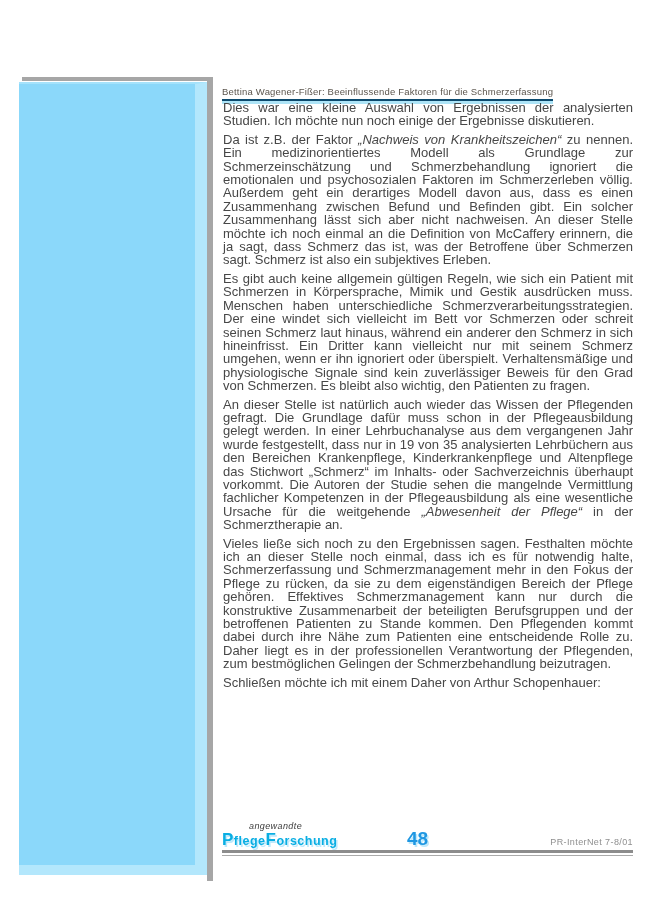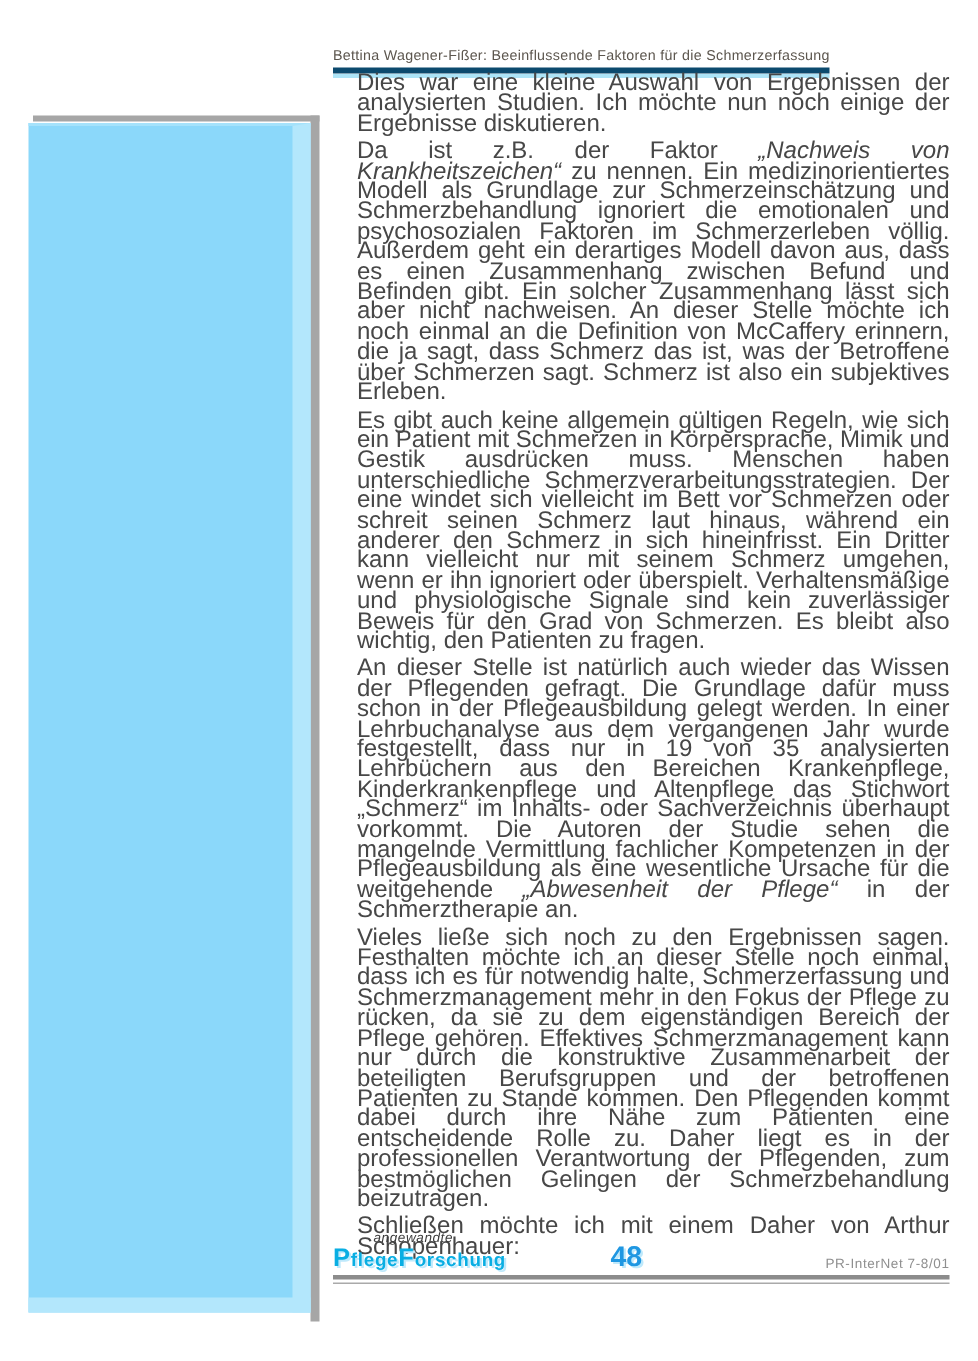--- a/index.html
+++ b/index.html
@@ -11,29 +11,29 @@
   .shadow-top{position:absolute;left:22px;top:77px;width:191px;height:4px;background:#a6a6a6;}
   .shadow-right{position:absolute;left:207px;top:77px;width:6px;height:804px;background:#a6a6a6;}
   .sidebar{
     position:absolute;left:19px;top:82px;width:188px;height:793px;
     background:#8bd8fa;box-sizing:border-box;
     border-right:12px solid #b3e7fc;border-bottom:10px solid #b3e7fc;border-top:2px solid #a5e2fb;
   }
   
   .content{position:absolute;left:222px;top:0;width:411px;}
   .running-header{
-    display:inline-block;margin-top:32px;font-size:9.5px;letter-spacing:0.2px;color:#5c564e;
-    border-bottom:4px solid #0c4a6e;padding-bottom:2px;box-shadow:0 3px 0 #ade4f7;
+    display:inline-block;margin-top:86px;font-size:9.5px;letter-spacing:0.2px;color:#5c564e;
+    border-bottom:2px solid #0c4a6e;padding-bottom:2px;box-shadow:0 3px 0 #ade4f7;
   }
   h1.section-heading{
     margin:15px 0 6px 0;font-size:14px;font-weight:bold;color:#1fa8e0;letter-spacing:0.3px;
     text-shadow:1px 1px 0 #c9eefb, -1px 0 0 #dff4fd;
   }
   p.body-par{
-    margin:0 0 5px 16px;font-size:16px;line-height:13.4px;color:#474747;
+    margin:0 0 5px 1px;font-size:13px;line-height:13.4px;color:#474747;
     text-align:justify;text-justify:inter-word;
   }
   p.body-par .it{font-style:italic;}
   p.quote{font-style:italic;color:#474747;}
   
   .footer{position:absolute;left:222px;top:814px;width:411px;height:42px;}
   .brand{position:absolute;left:0;bottom:8px;line-height:1;}
   .brand-top{
     display:block;margin-left:27px;margin-bottom:0px;font-size:9px;font-weight:normal;
     font-style:italic;color:#3c3c3c;letter-spacing:0.4px;

